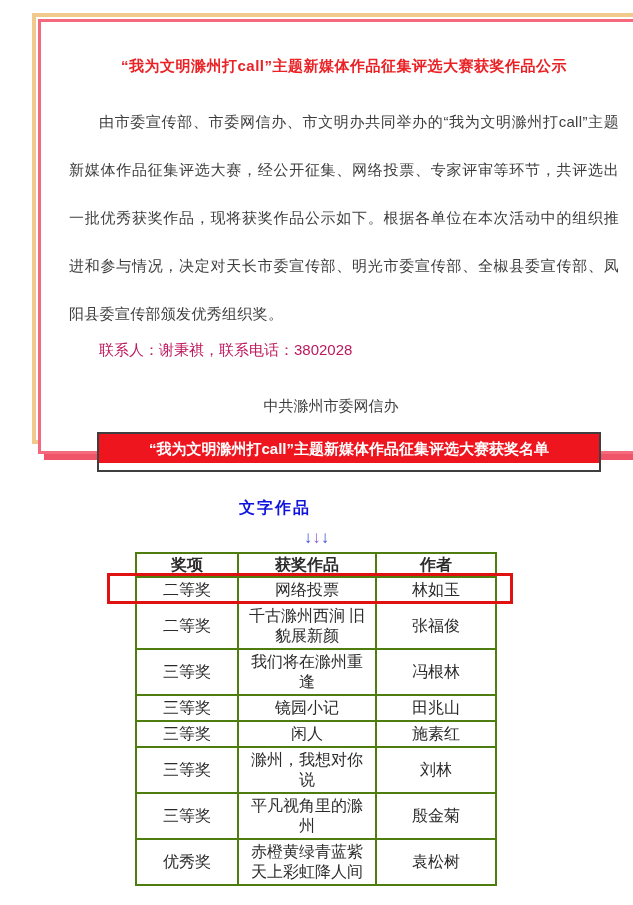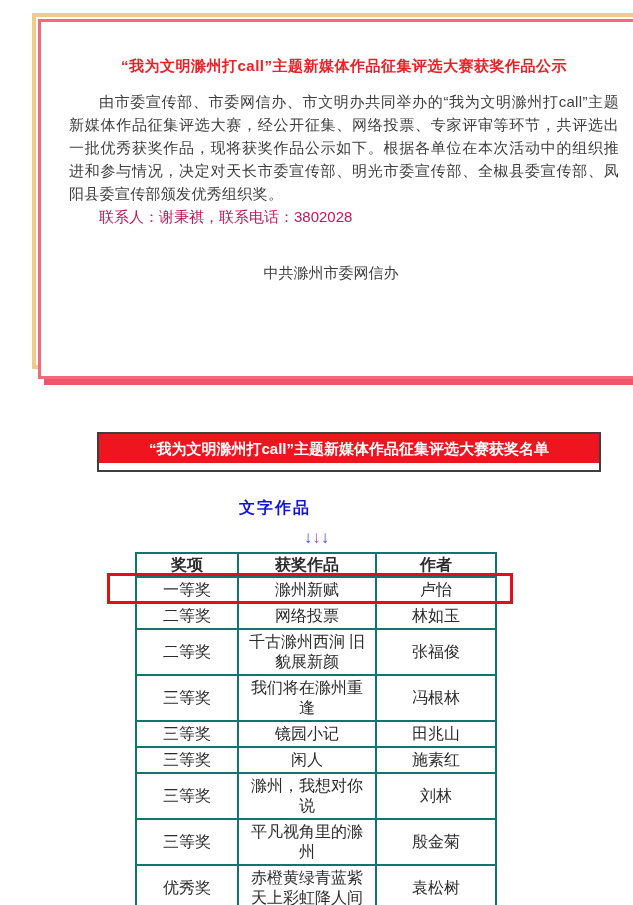--- a/index.html
+++ b/index.html
@@ -40,24 +40,24 @@
   }
   .notice-title {
     color: #ea2226;
     font-size: 15px;
     font-weight: bold;
     text-align: center;
     line-height: 24px;
     letter-spacing: 0.5px;
   }
   .notice-body {
-    margin-top: 12px;
+    margin-top: 20px;
     color: #3d3d3d;
     font-size: 15px;
-    line-height: 23px;
+    line-height: 48px;
     text-align: justify;
     text-indent: 2em;
     letter-spacing: 0.3px;
   }
   .notice-contact {
     color: #be185d;
     font-size: 15px;
     line-height: 24px;
     text-indent: 2em;
   }
@@ -128,21 +128,21 @@
     width: 360px;
   }
   table.awards {
     width: 360px;
     border-collapse: collapse;
     table-layout: fixed;
     font-family: "Liberation Serif", "DejaVu Serif", serif;
     color: #2b2b2b;
   }
   table.awards th, table.awards td {
-    border: 2px solid #0f766e;
+    border: 2px solid #4d7c0f;
     text-align: center;
     vertical-align: middle;
     font-size: 16px;
     line-height: 20px;
     word-break: break-all;
   }
   table.awards th {
     font-weight: bold;
     padding: 1px 4px;
   }
@@ -197,25 +197,20 @@
       </colgroup>
       <thead>
         <tr>
           <th>奖项</th>
           <th>获奖作品</th>
           <th>作者</th>
         </tr>
       </thead>
       <tbody>
           <tr>
-            <td>一等奖</td>
-            <td>滁州新赋</td>
-            <td>卢怡</td>
-          </tr>
-          <tr>
             <td>二等奖</td>
             <td>网络投票</td>
             <td>林如玉</td>
           </tr>
           <tr>
             <td>二等奖</td>
             <td>千古滁州西涧 旧貌展新颜</td>
             <td>张福俊</td>
           </tr>
           <tr>

